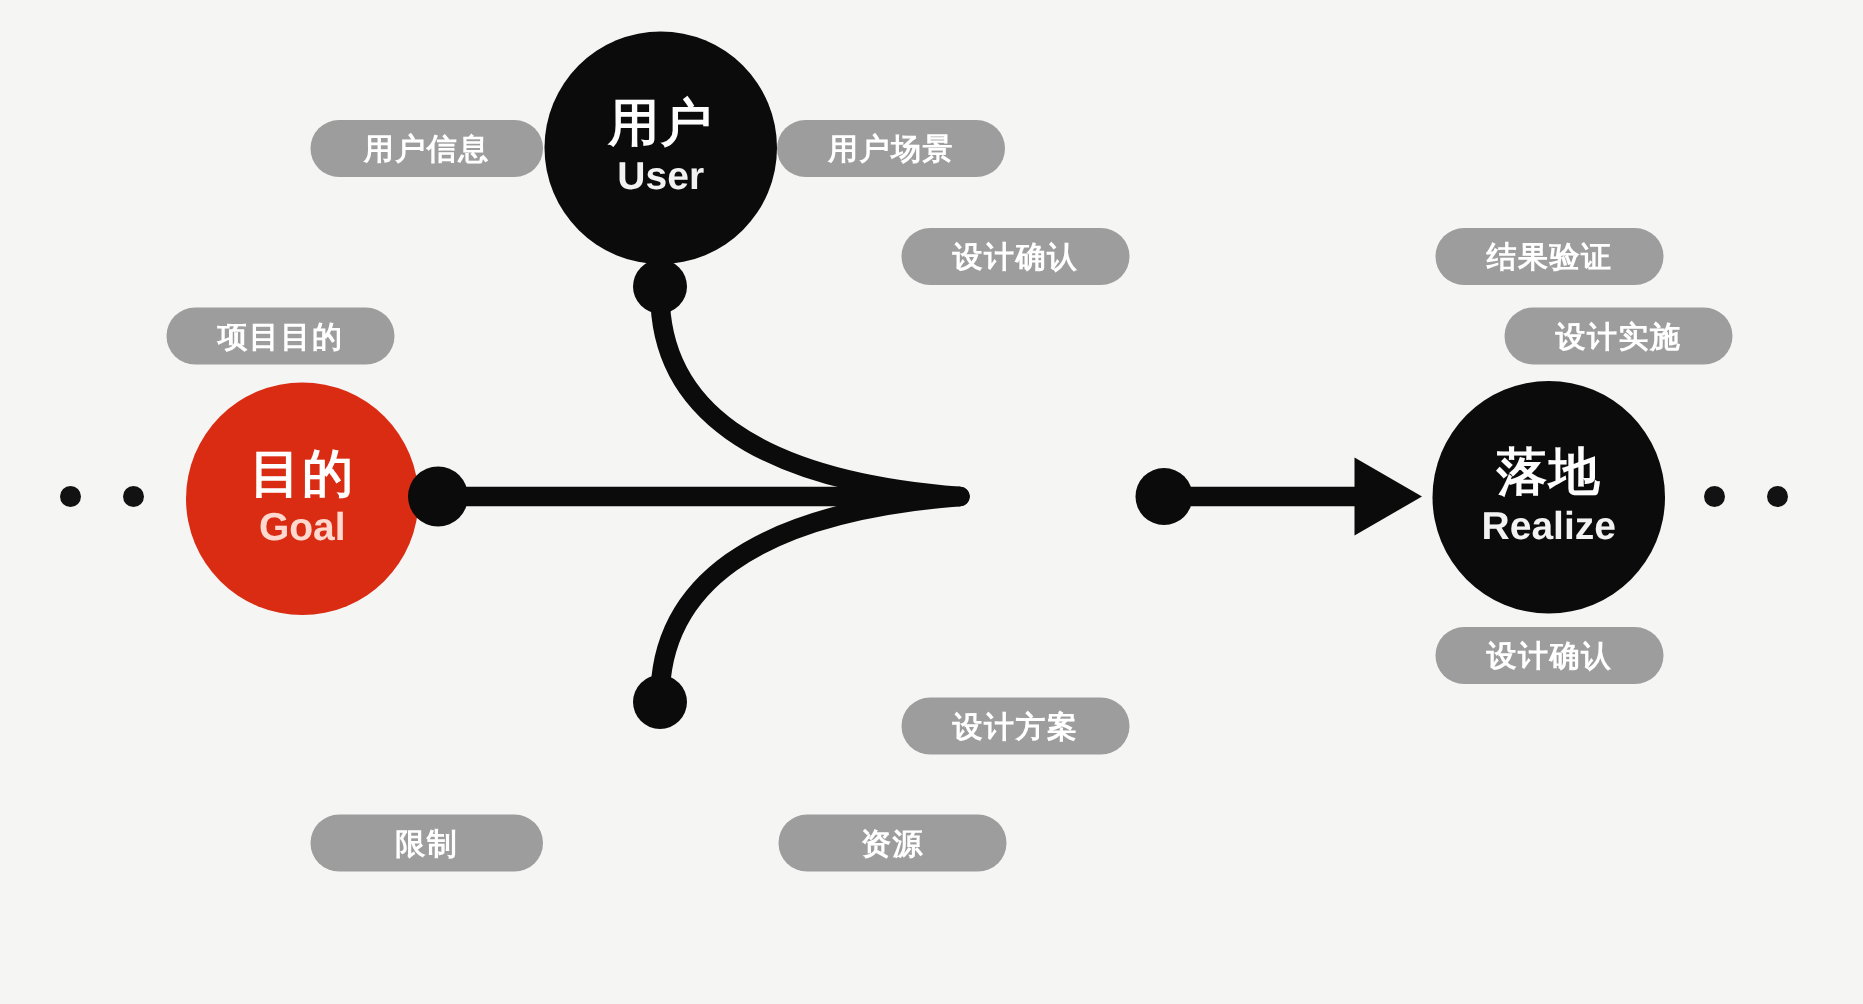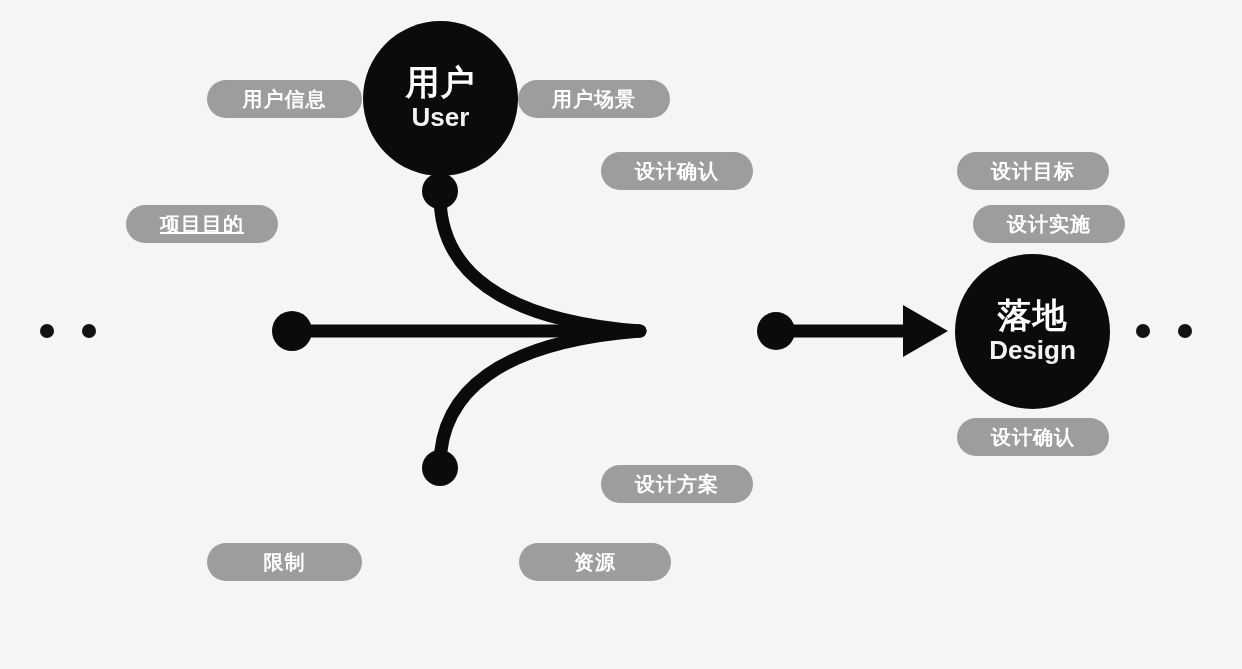--- a/index.html
+++ b/index.html
@@ -97,22 +97,26 @@
     <line x1="778" y1="331" x2="905" y2="331" stroke="#0b0b0b" stroke-width="13" stroke-linecap="butt"></line>
     <polygon points="903,305 903,357 948,331" fill="#0b0b0b"></polygon>
   </svg>
 
   <div class="dot-small" style="left:40px; top:324px;"></div>
   <div class="dot-small" style="left:82px; top:324px;"></div>
 
   <div class="dot-small" style="left:1136px; top:324px;"></div>
   <div class="dot-small" style="left:1178px; top:324px;"></div>
 
-  <div class="pill" style="left:126px; top:205px; width:152px;text-decoration:underline;">项目目的</div>
+  <div class="pill" style="left:111px; top:205px; width:152px;">项目目的</div>
 
+  <div class="node node-accent" style="left:124px; top:255px; width:155px; height:155px;">
+    <span class="node-cn">目的</span>
+    <span class="node-en">Goal</span>
+  </div>
 
   <div class="knob" style="left:272px; top:311px; width:40px; height:40px;"></div>
 
 
   <div class="pill" style="left:207px; top:80px; width:155px;">用户信息</div>
   <div class="pill" style="left:518px; top:80px; width:152px;">用户场景</div>
 
   <div class="node node-dark" style="left:363px; top:21px; width:155px; height:155px;">
     <span class="node-cn">用户</span>
     <span class="node-en">User</span>
@@ -126,23 +130,23 @@
   <div class="knob" style="left:757px; top:312px; width:38px; height:38px;"></div>
 
   <div class="pill" style="left:601px; top:418px; width:152px;margin-top:47px;">设计方案</div>
 
   <div class="knob" style="left:422px; top:450px; width:36px; height:36px;"></div>
 
   <div class="pill" style="left:519px; top:543px; width:152px;">资源</div>
   <div class="pill" style="left:207px; top:543px; width:155px;">限制</div>
 
 
-  <div class="pill" style="left:957px; top:152px; width:152px;">设计目标</div>
-  <div class="pill" style="left:973px; top:205px; width:152px;">设计实施</div>
+  <div class="pill" style="left:957px; top:152px; width:152px;">结果验证</div>
+  <div class="pill" style="left:1003px; top:205px; width:152px;">设计实施</div>
 
   <div class="node node-dark" style="left:955px; top:254px; width:155px; height:155px;">
     <span class="node-cn">落地</span>
-    <span class="node-en">Design</span>
+    <span class="node-en">Realize</span>
   </div>
 
   <div class="pill" style="left:957px; top:418px; width:152px;">设计确认</div>
 
 </div>
 
 </body></html>

